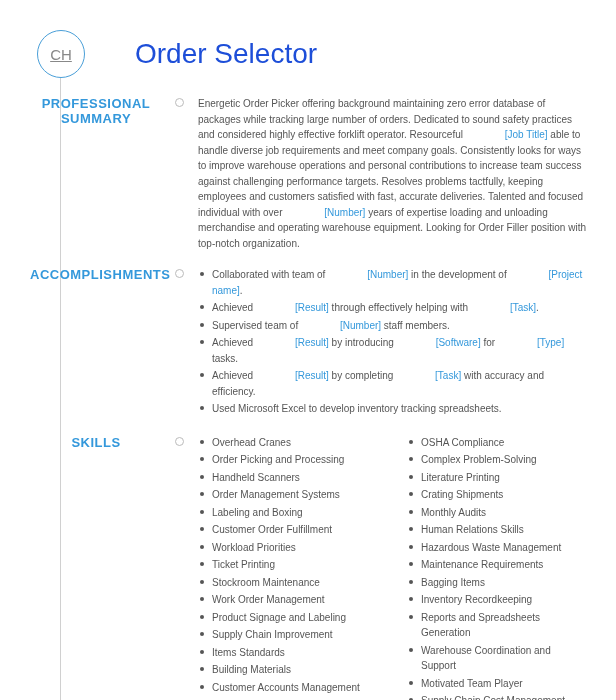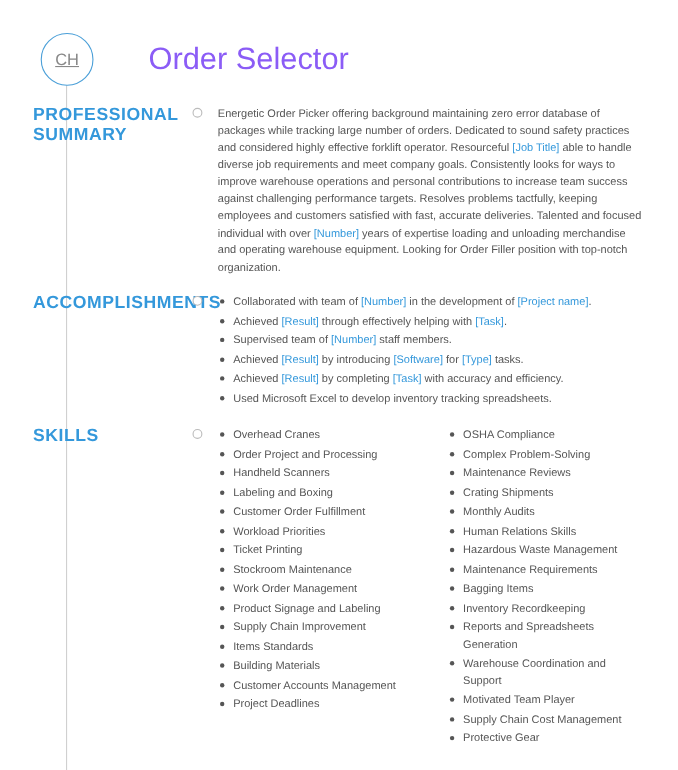--- a/index.html
+++ b/index.html
@@ -36,33 +36,33 @@
       font-size: 15px;
       color: #888;
       background: #fff;
       position: relative;
       z-index: 2;
       margin-left: 7px;
       text-decoration: underline;
     }
     .title {
       font-size: 28px;
-      color: #8b5cf6;
+      color: #1d4ed8;
       font-weight: 400;
       margin-left: 50px;
     }
     .section {
       display: flex;
       margin-bottom: 16px;
     }
     .section-label {
       width: 150px;
       flex-shrink: 0;
-      text-align: left;
-      font-size: 16px;
+      text-align: center;
+      font-size: 13px;
       color: #3498db;
       font-weight: 600;
       letter-spacing: 0.5px;
       padding-right: 18px;
       position: relative;
     }
     .section-label::after {
       content: '';
       position: absolute;
       right: -4px;
@@ -75,21 +75,21 @@
       z-index: 3;
     }
     .section-content {
       flex: 1;
       font-size: 10px;
       color: #555;
       line-height: 1.55;
       padding-left: 18px;
     }
     .summary-text { text-align: left; }
-    .placeholder { color: #3498db; }
+    .placeholder { color: #3498db; margin-left: 39px; }
     ul { list-style: none; }
     ul.bullets li {
       position: relative;
       padding-left: 14px;
       margin-bottom: 2px;
     }
     ul.bullets li::before {
       content: '';
       position: absolute;
       left: 2px;
@@ -133,39 +133,40 @@
       </ul>
   </div>
 </div>
 
 <div class="section">
   <div class="section-label">SKILLS</div>
   <div class="section-content">
     <div class="skills-columns">
       <ul class="bullets" id="skills-col1">
           <li>Overhead Cranes</li>
-          <li>Order Project and Processing</li>
+          <li>Order Picking and Processing</li>
           <li>Handheld Scanners</li>
+          <li>Order Management Systems</li>
           <li>Labeling and Boxing</li>
           <li>Customer Order Fulfillment</li>
           <li>Workload Priorities</li>
           <li>Ticket Printing</li>
           <li>Stockroom Maintenance</li>
           <li>Work Order Management</li>
           <li>Product Signage and Labeling</li>
           <li>Supply Chain Improvement</li>
           <li>Items Standards</li>
           <li>Building Materials</li>
           <li>Customer Accounts Management</li>
           <li>Project Deadlines</li>
         </ul>
       <ul class="bullets" id="skills-col2">
           <li>OSHA Compliance</li>
           <li>Complex Problem-Solving</li>
-          <li>Maintenance Reviews</li>
+          <li>Literature Printing</li>
           <li>Crating Shipments</li>
           <li>Monthly Audits</li>
           <li>Human Relations Skills</li>
           <li>Hazardous Waste Management</li>
           <li>Maintenance Requirements</li>
           <li>Bagging Items</li>
           <li>Inventory Recordkeeping</li>
           <li>Reports and Spreadsheets Generation</li>
           <li>Warehouse Coordination and Support</li>
           <li>Motivated Team Player</li>

